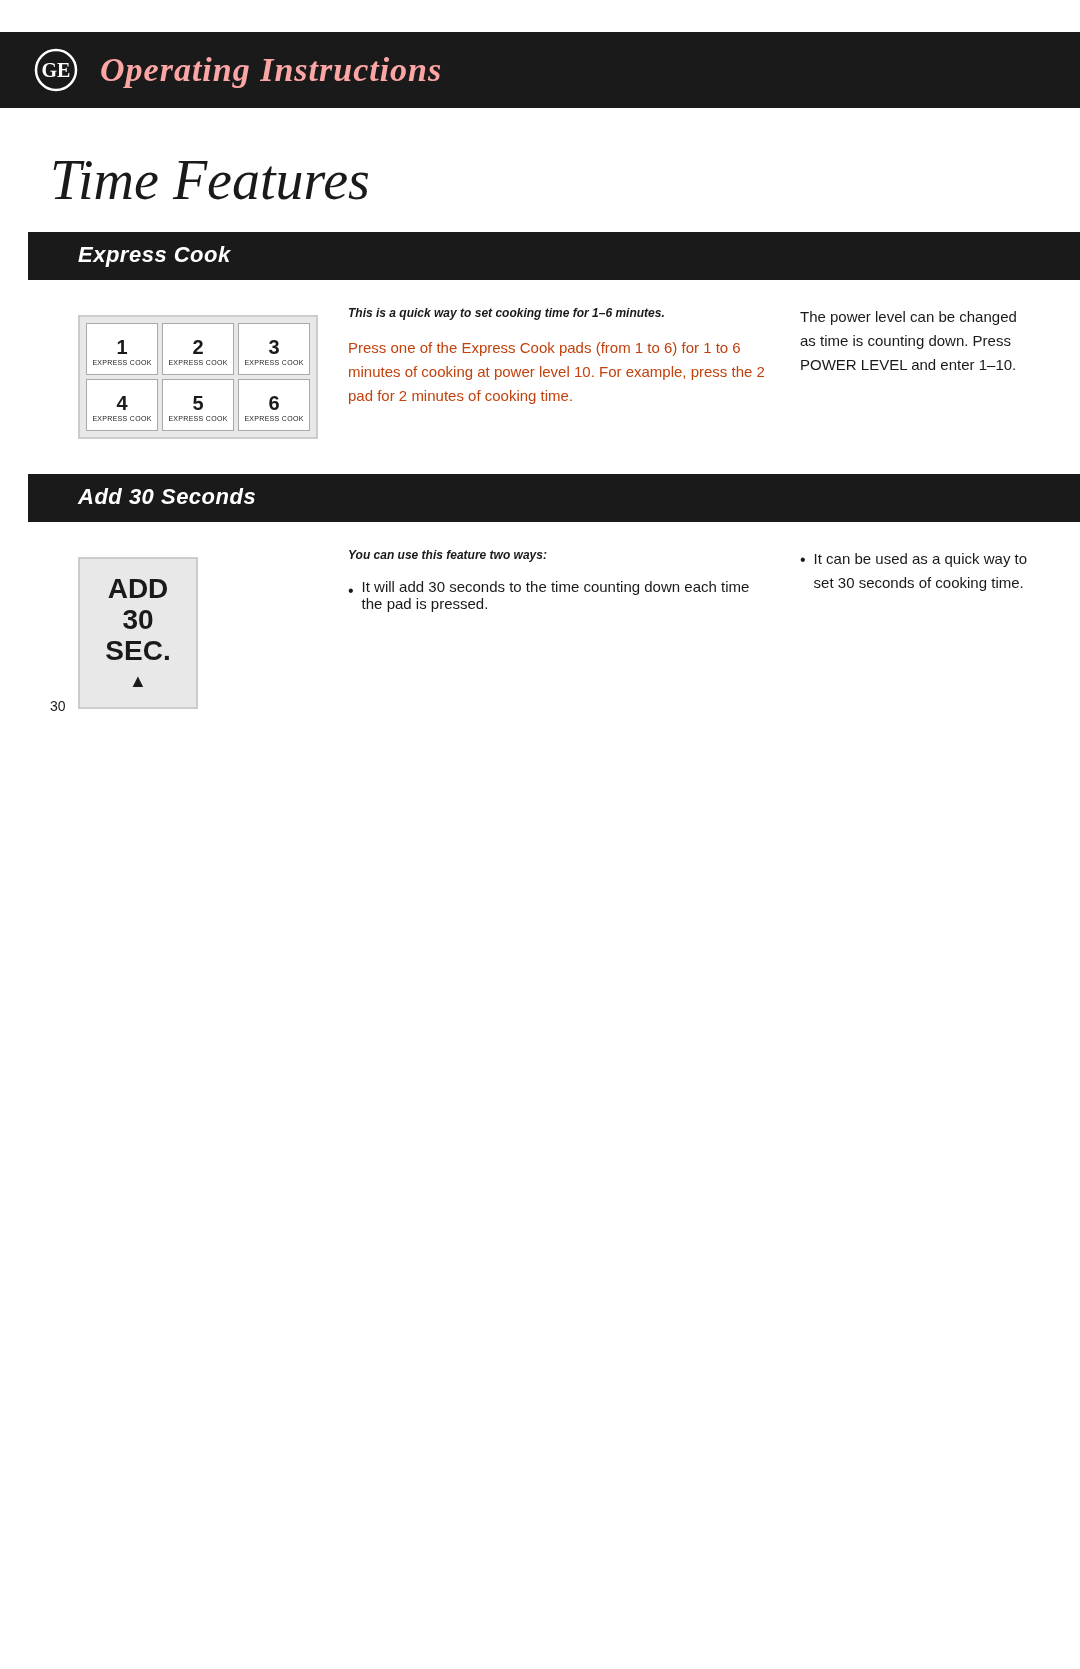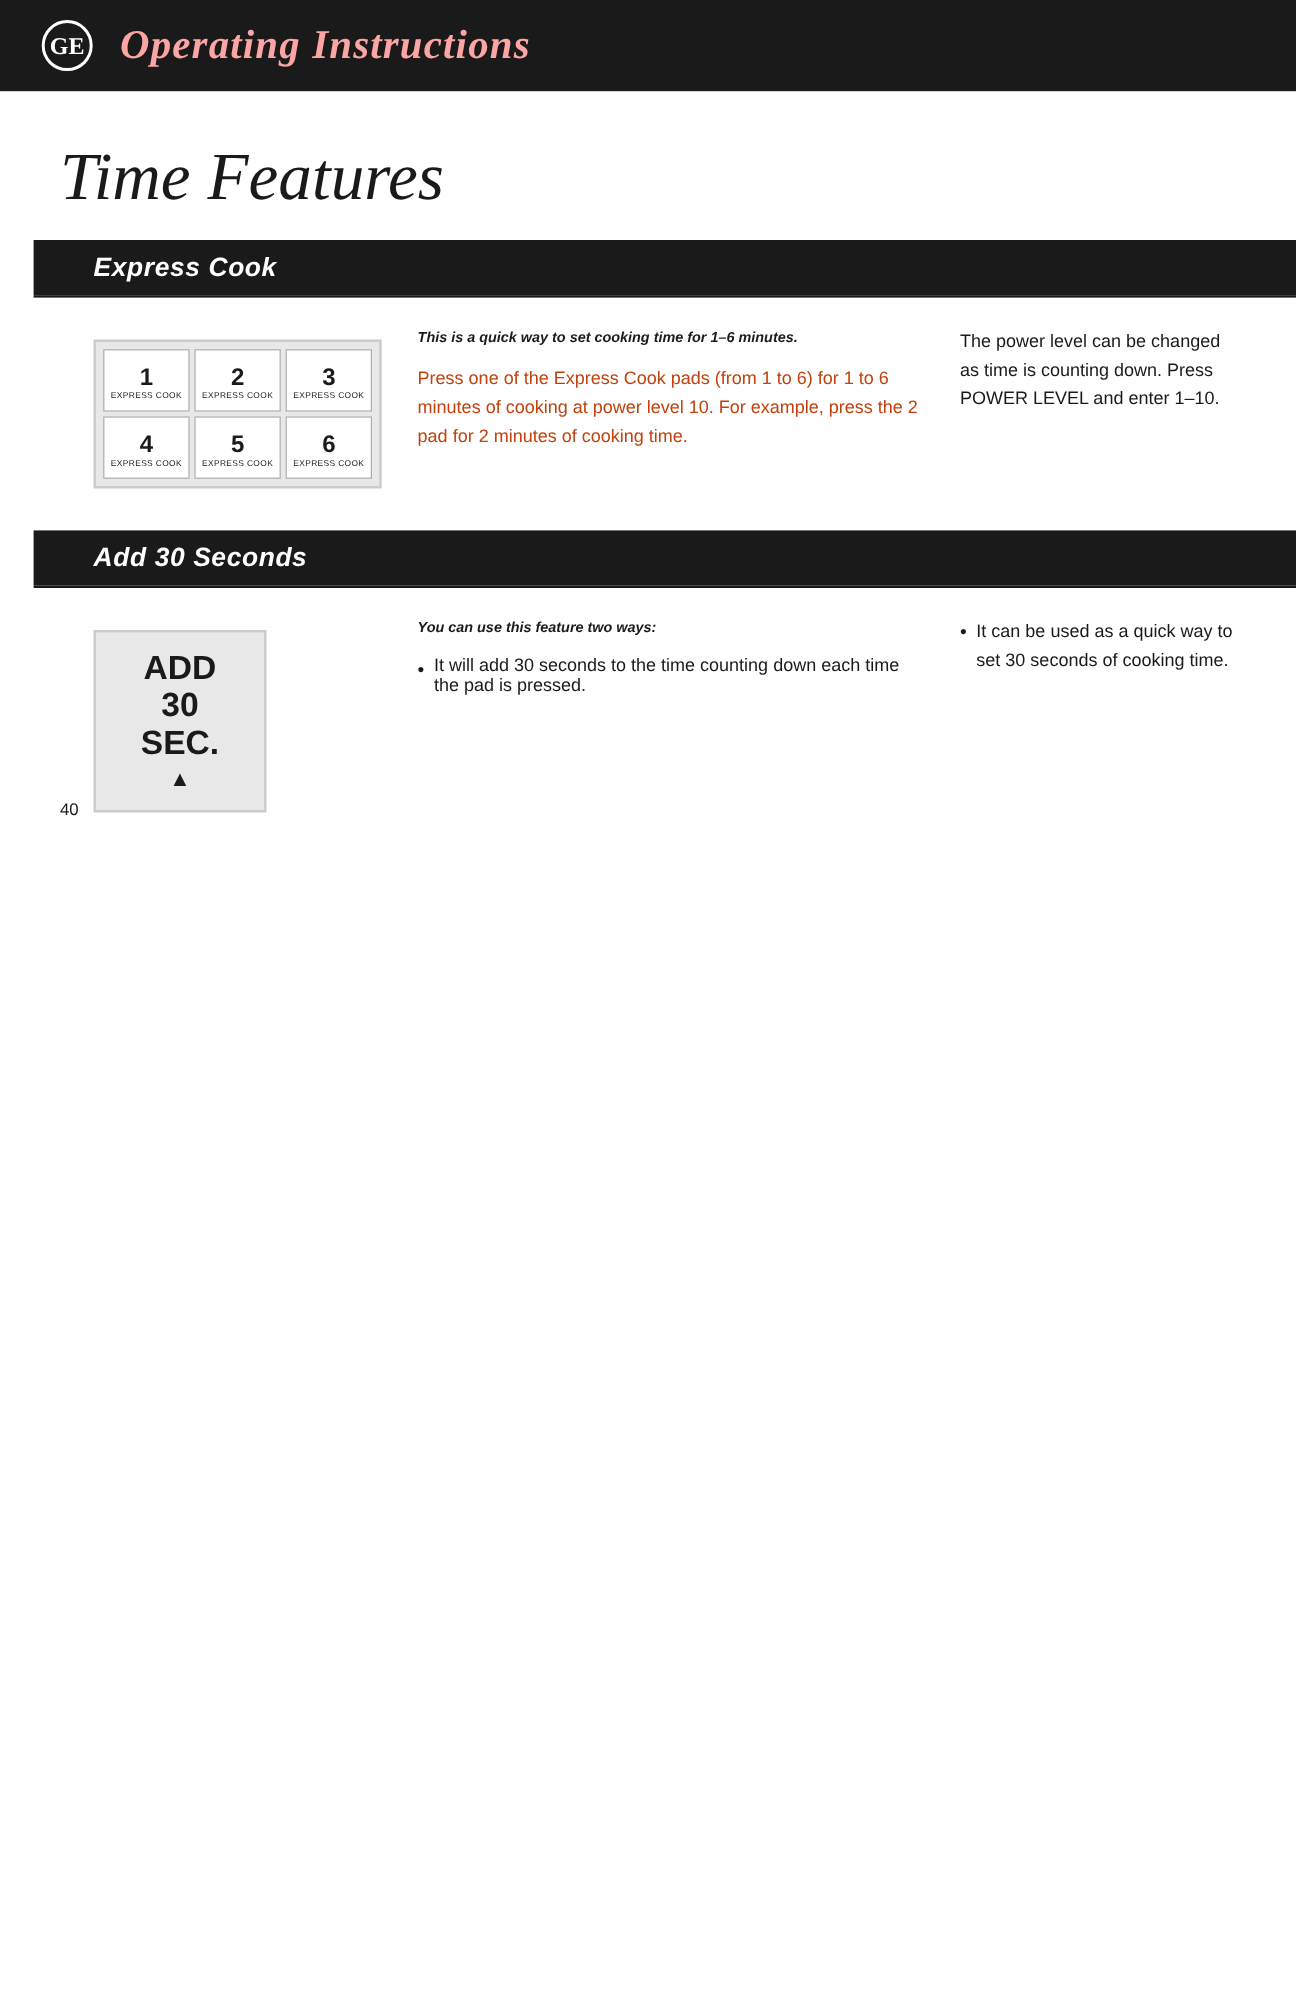--- a/index.html
+++ b/index.html
@@ -14,20 +14,21 @@
       background: #ffffff;
       font-family: Arial, Helvetica, sans-serif;
       font-size: 15px;
       color: #1a1a1a;
       position: relative;
     }
 
     .page-wrapper {
       padding: 0;
       position: relative;
+      margin-top: 32px;
     }
 
     
     .header-bar {
       background: #1a1a1a;
       display: flex;
       align-items: center;
       padding: 12px 30px;
       gap: 18px;
       margin-bottom: 30px;
@@ -181,21 +182,21 @@
     }
 
     .add30-key {
       background: #e8e8e8;
       border: 2px solid #ccc;
       padding: 15px 20px;
       display: flex;
       flex-direction: column;
       align-items: center;
       justify-content: center;
-      width: 144px;
+      width: 120px;
     }
 
     .add30-key-text {
       font-size: 28px;
       font-weight: bold;
       color: #1a1a1a;
       line-height: 1.1;
       text-align: center;
     }
 
@@ -341,15 +342,15 @@
       <div class="add30-right">
         <div class="bullet-item">
           <span class="bullet-dot">•</span>
           <span>It can be used as a quick way to set 30 seconds of cooking time.</span>
         </div>
       </div>
 
     </div>
   </div>
 
-  <div class="page-number">40</div>
+  <div class="page-number">30</div>
 
 </div>
 
 </body></html>

